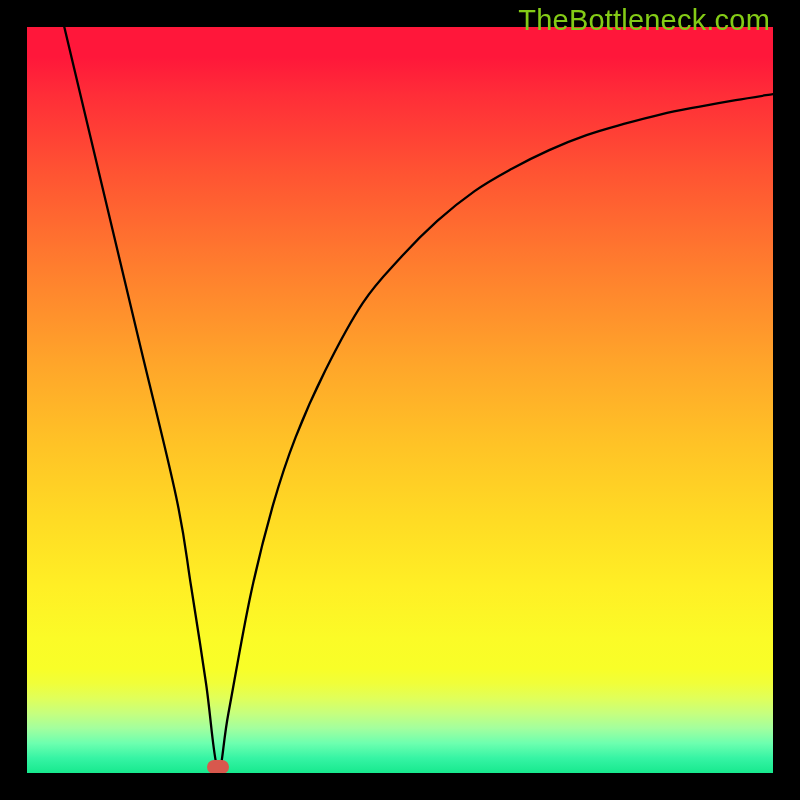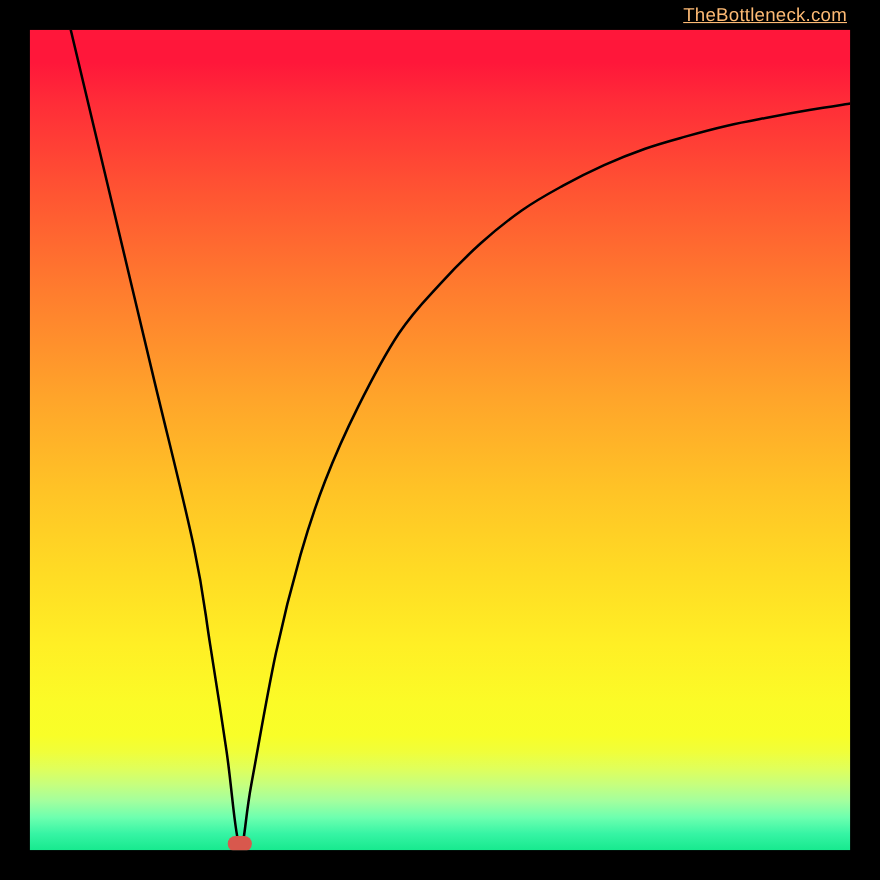--- a/index.html
+++ b/index.html
@@ -60,25 +60,24 @@
     position: absolute;
     width: 22px;
     height: 14px;
     border-radius: 8px;
     transform: translate(-50%, -50%);
   }
   .watermark {
     position: absolute;
     top: 4px;
     right: 30px;
-    color: #fdba74;
-    font-size: 17px;
+    color: #84cc16;
+    font-size: 29px;
     font-weight: 500;
     letter-spacing: 0.2px;
-    text-decoration: underline;
   }
 </style>
 </head>
 <body>
 
 <div class="frame">
   <div class="plot-area">
     <div class="gradient"></div>
     <svg class="curve" viewBox="0 0 746 746" preserveAspectRatio="none">
       <path id="curve-path" fill="none" stroke="#000000" stroke-width="2.3" stroke-linecap="round" stroke-linejoin="round" d="M 37.30 0.00 C 44.01 28.20, 61.17 100.26, 74.60 156.66 C 88.03 213.06, 98.47 256.92, 111.90 313.32 C 125.33 369.72, 139.80 425.67, 149.20 469.98 C 158.60 514.29, 158.75 525.93, 164.12 559.50 C 169.49 593.07, 174.21 623.58, 179.04 656.48 C 183.87 689.38, 186.95 736.90, 190.98 742.27 C 195.00 747.64, 195.51 717.88, 201.42 686.32 C 207.33 654.76, 215.74 604.56, 223.80 566.96 C 231.86 529.36, 238.12 505.64, 246.18 477.44 C 254.24 449.24, 259.16 434.47, 268.56 410.30 C 277.96 386.13, 286.31 367.33, 298.40 343.16 C 310.49 318.99, 322.27 296.16, 335.70 276.02 C 349.13 255.88, 359.57 246.03, 373.00 231.26 C 386.43 216.49, 396.87 206.05, 410.30 193.96 C 423.73 181.87, 434.17 173.52, 447.60 164.12 C 461.03 154.72, 471.47 149.13, 484.90 141.74 C 498.33 134.35, 508.77 129.13, 522.20 123.09 C 535.63 117.05, 546.07 112.87, 559.50 108.17 C 572.93 103.47, 583.37 100.74, 596.80 96.98 C 610.23 93.22, 620.67 90.37, 634.10 87.28 C 647.53 84.19, 657.97 82.37, 671.40 79.82 C 684.83 77.27, 695.27 75.39, 708.70 73.11 C 722.13 70.83, 739.29 68.21, 746.00 67.14"></path>

